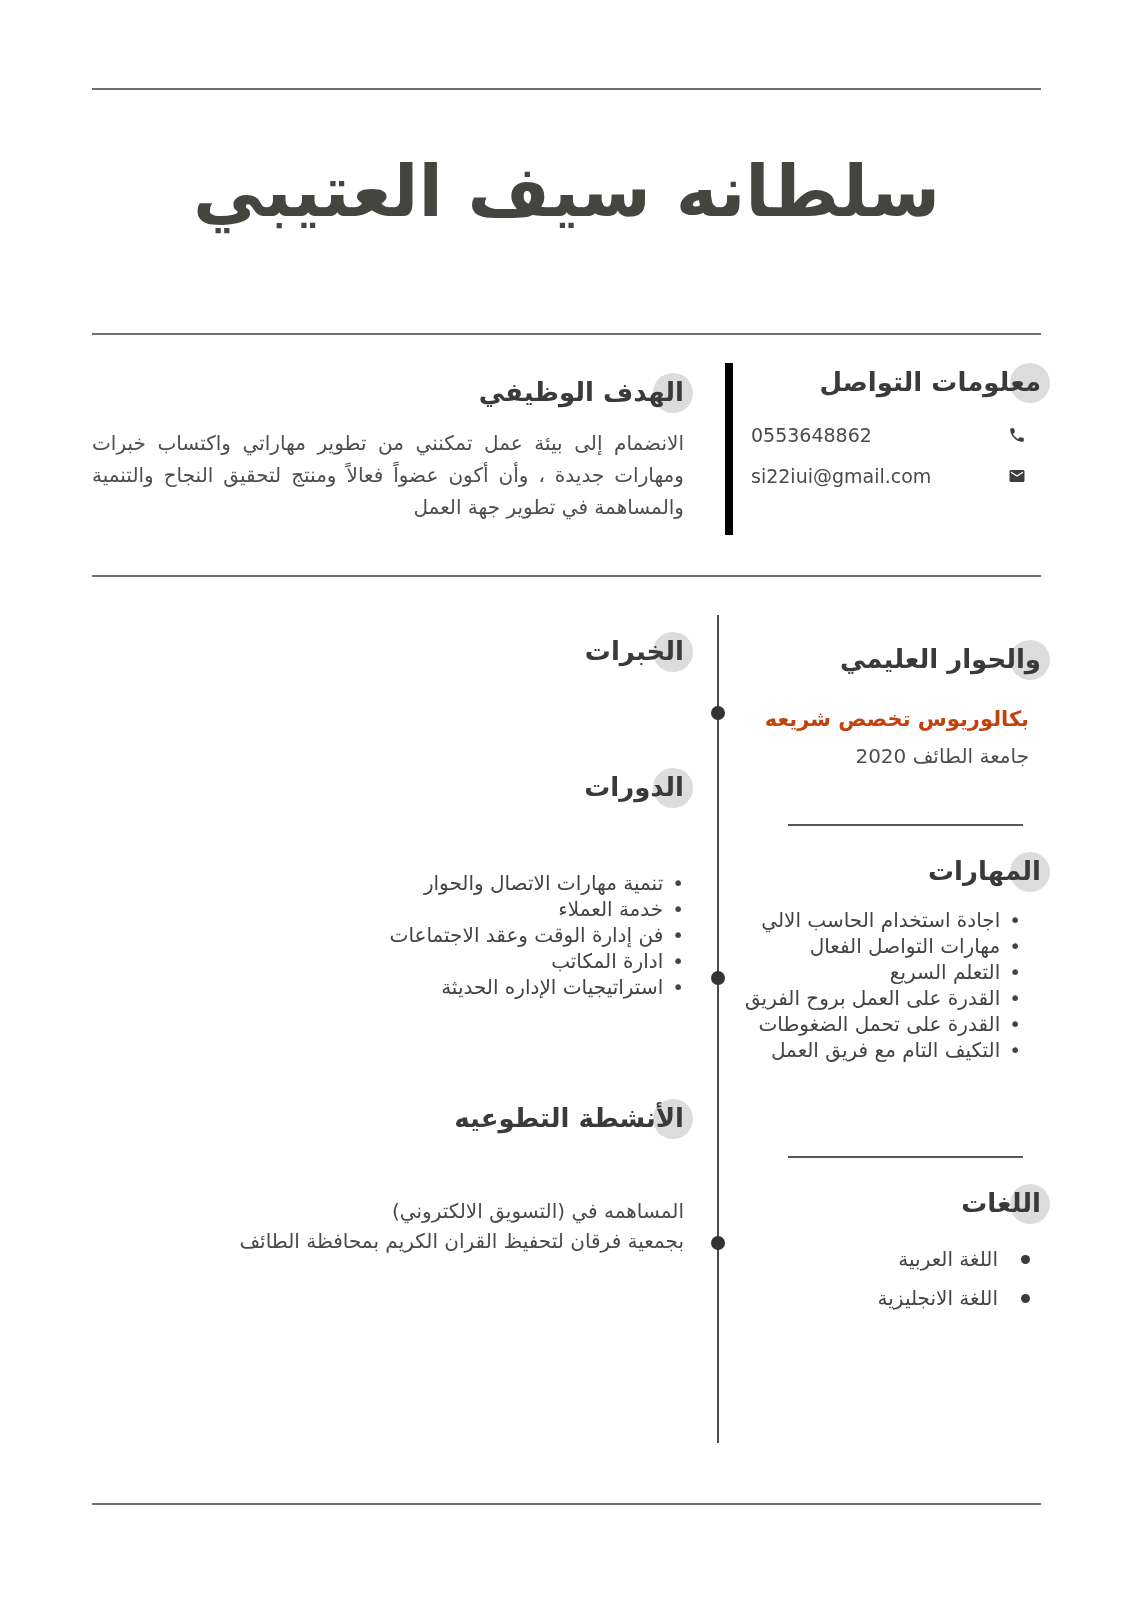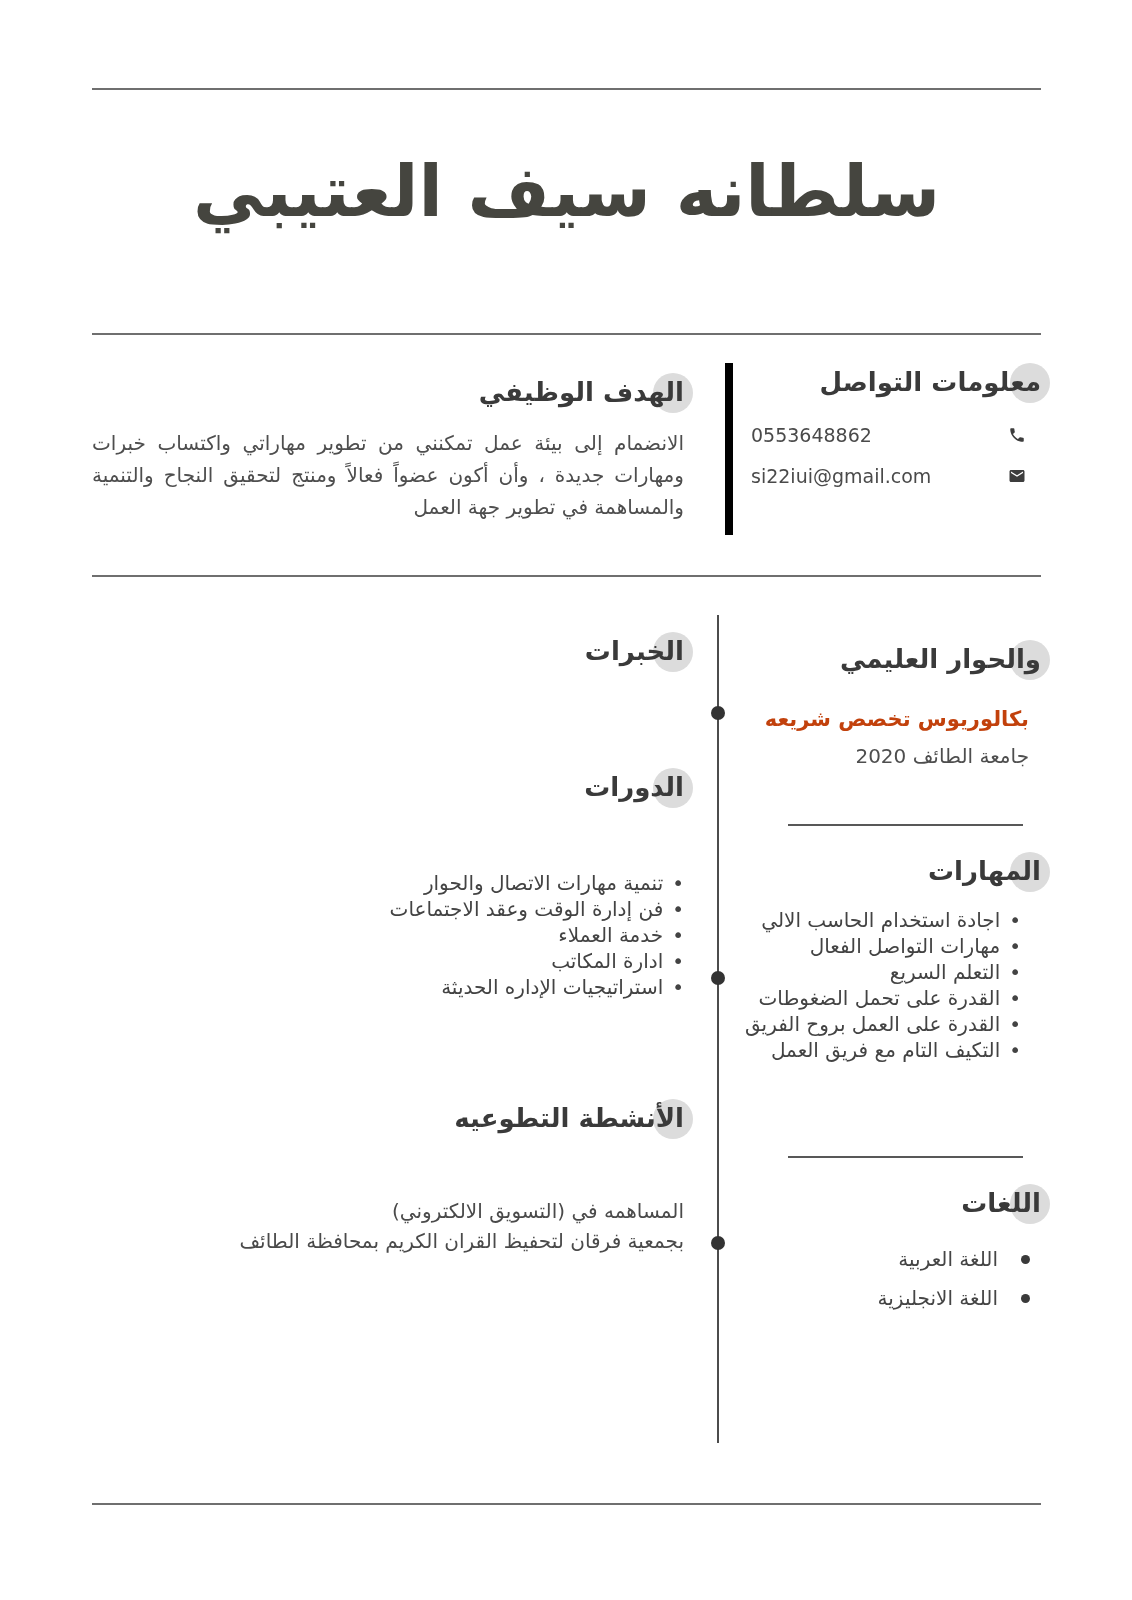--- a/index.html
+++ b/index.html
@@ -261,22 +261,22 @@
 
       <section>
         <h2 class="sec-heading skills-heading">
           <span class="circle"></span>
           <span class="htext">المهارات</span>
         </h2>
         <ul class="bullet-list">
           <li>اجادة استخدام الحاسب الالي</li>
           <li>مهارات التواصل الفعال</li>
           <li>التعلم السريع</li>
+          <li>القدرة على العمل بروح الفريق</li>
           <li>القدرة على تحمل الضغوطات</li>
-          <li>القدرة على العمل بروح الفريق</li>
           <li>التكيف التام مع فريق العمل</li>
         </ul>
       </section>
 
       <div class="rule-short second"></div>
 
       <section>
         <h2 class="sec-heading lang-heading">
           <span class="circle"></span>
           <span class="htext">اللغات</span>
@@ -304,22 +304,22 @@
         </h2>
       </section>
 
       <section>
         <h2 class="sec-heading courses-heading">
           <span class="circle"></span>
           <span class="htext">الدورات</span>
         </h2>
         <ul class="bullet-list course-list">
           <li>تنمية مهارات الاتصال والحوار</li>
+          <li>خدمة العملاء</li>
           <li>فن إدارة الوقت وعقد الاجتماعات</li>
-          <li>خدمة العملاء</li>
           <li>ادارة المكاتب</li>
           <li>استراتيجيات الإداره الحديثة</li>
         </ul>
       </section>
 
       <section>
         <h2 class="sec-heading vol-heading">
           <span class="circle"></span>
           <span class="htext">الأنشطة التطوعيه</span>
         </h2>

